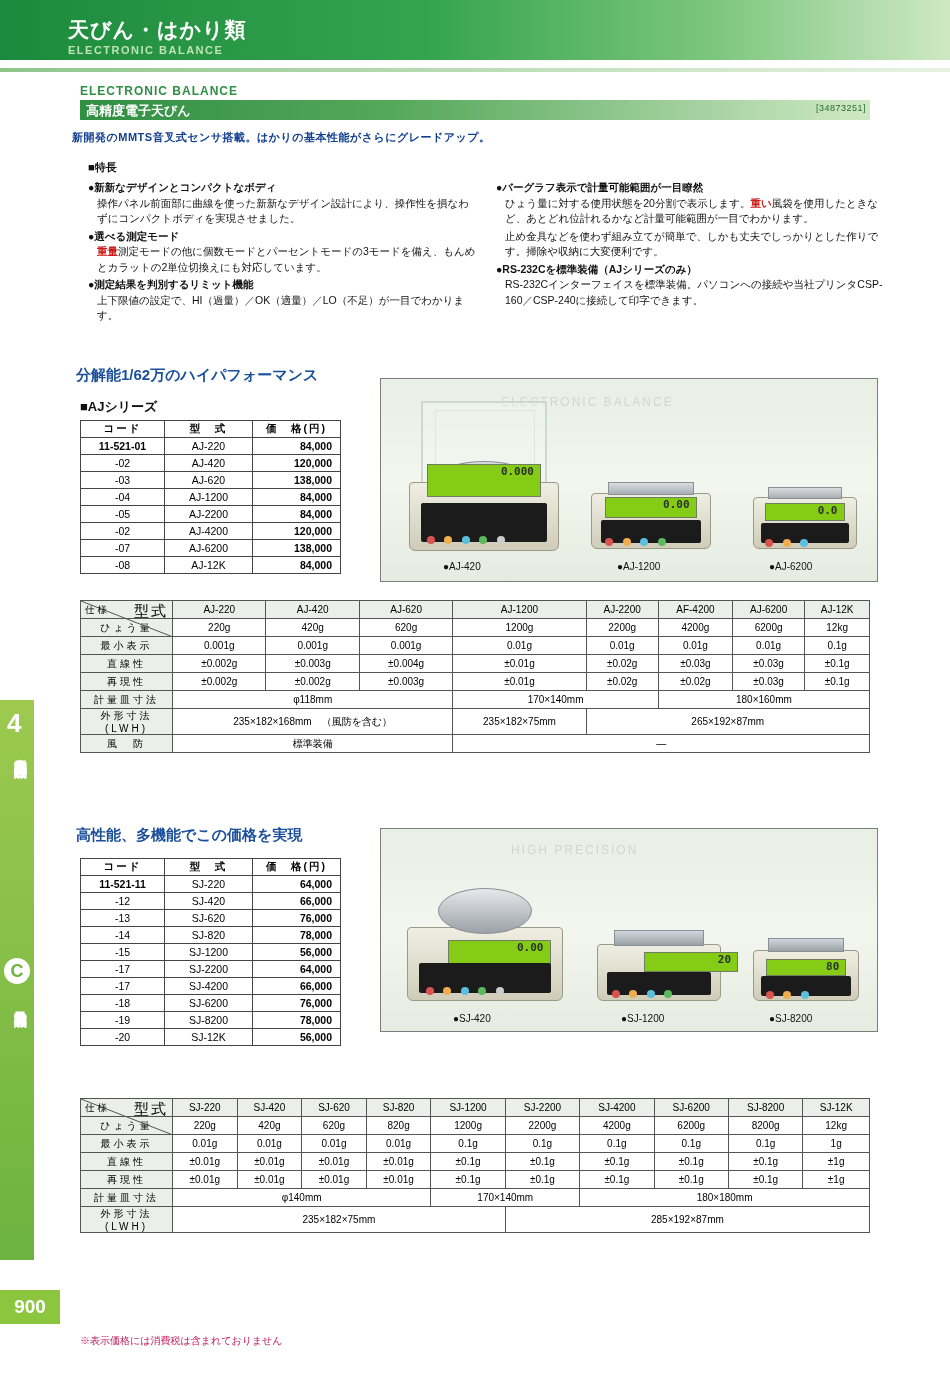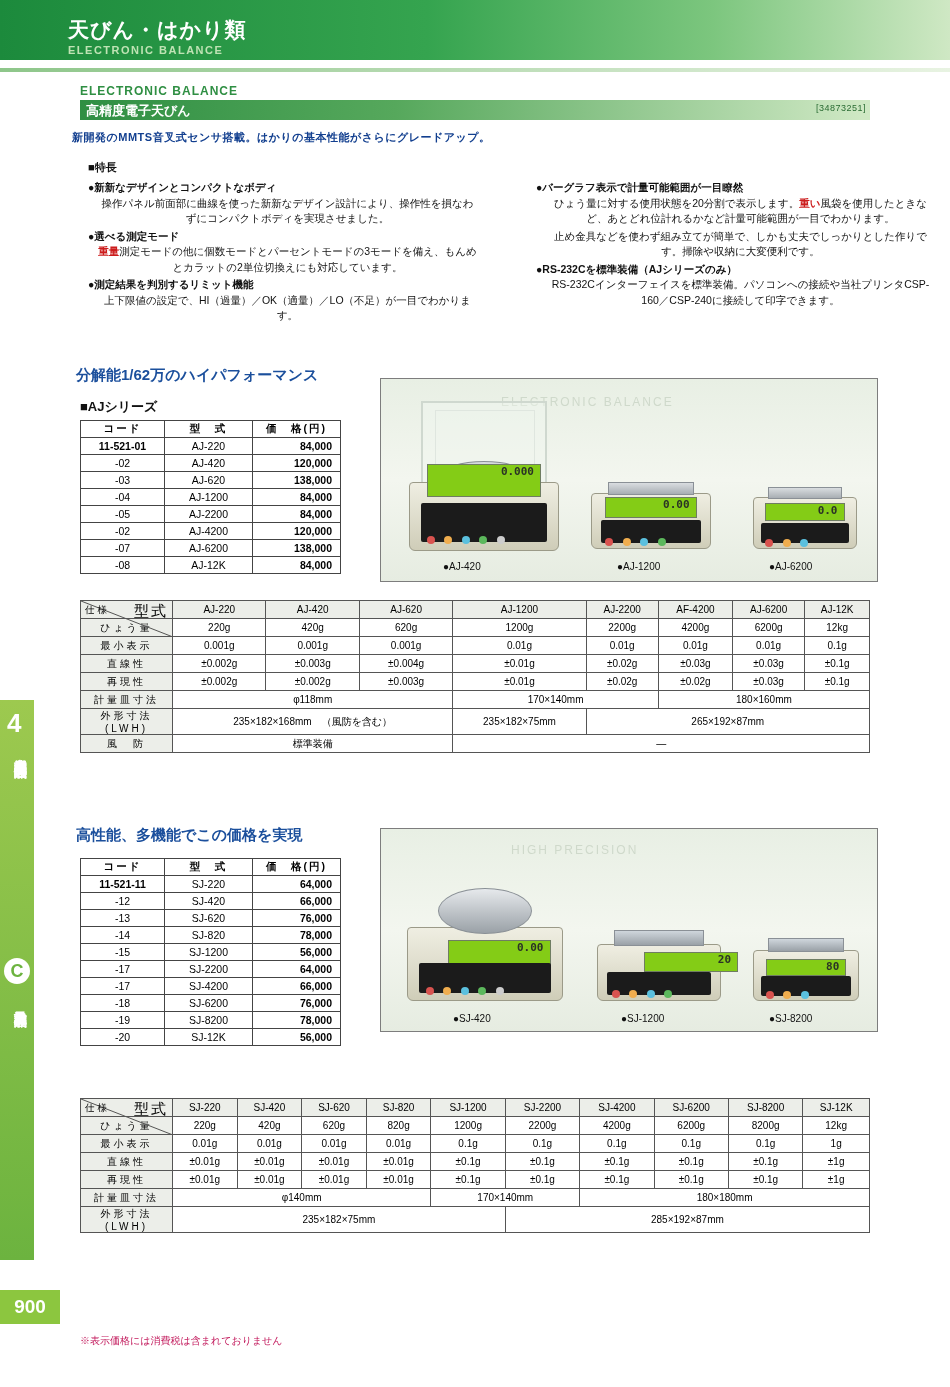--- a/index.html
+++ b/index.html
@@ -79,24 +79,24 @@
     position:absolute; left:72px; top:130px; width:800px;
     color:#123f8f; font-size:11px; font-weight:bold; letter-spacing:0.5px;
   }
 
   
   .feat-title {
     position:absolute; left:88px; top:160px; font-size:11px; font-weight:bold; color:#111;
   }
   .feat-col { position:absolute; font-size:10.5px; line-height:15.5px; color:#111; }
   .feat-col.left { left:88px; top:180px; width:390px; }
-  .feat-col.right { left:496px; top:180px; width:400px;margin-left:40px; }
+  .feat-col.right { left:496px; top:180px; width:400px; }
   .feat-item { margin-bottom:2px; }
   .feat-head { font-weight:bold; }
-  .feat-body { padding-left:9px;text-align:center; }
+  .feat-body { padding-left:9px; }
   .hl { color:#cc1c1c; font-weight:bold; }
 
   
   .sub-head {
     position:absolute; color:#1b4f9c; font-size:15px; font-weight:bold;
   }
   .series-label { position:absolute; font-size:13px; font-weight:bold; color:#111; }
 
   
   table { border-collapse: collapse; }

